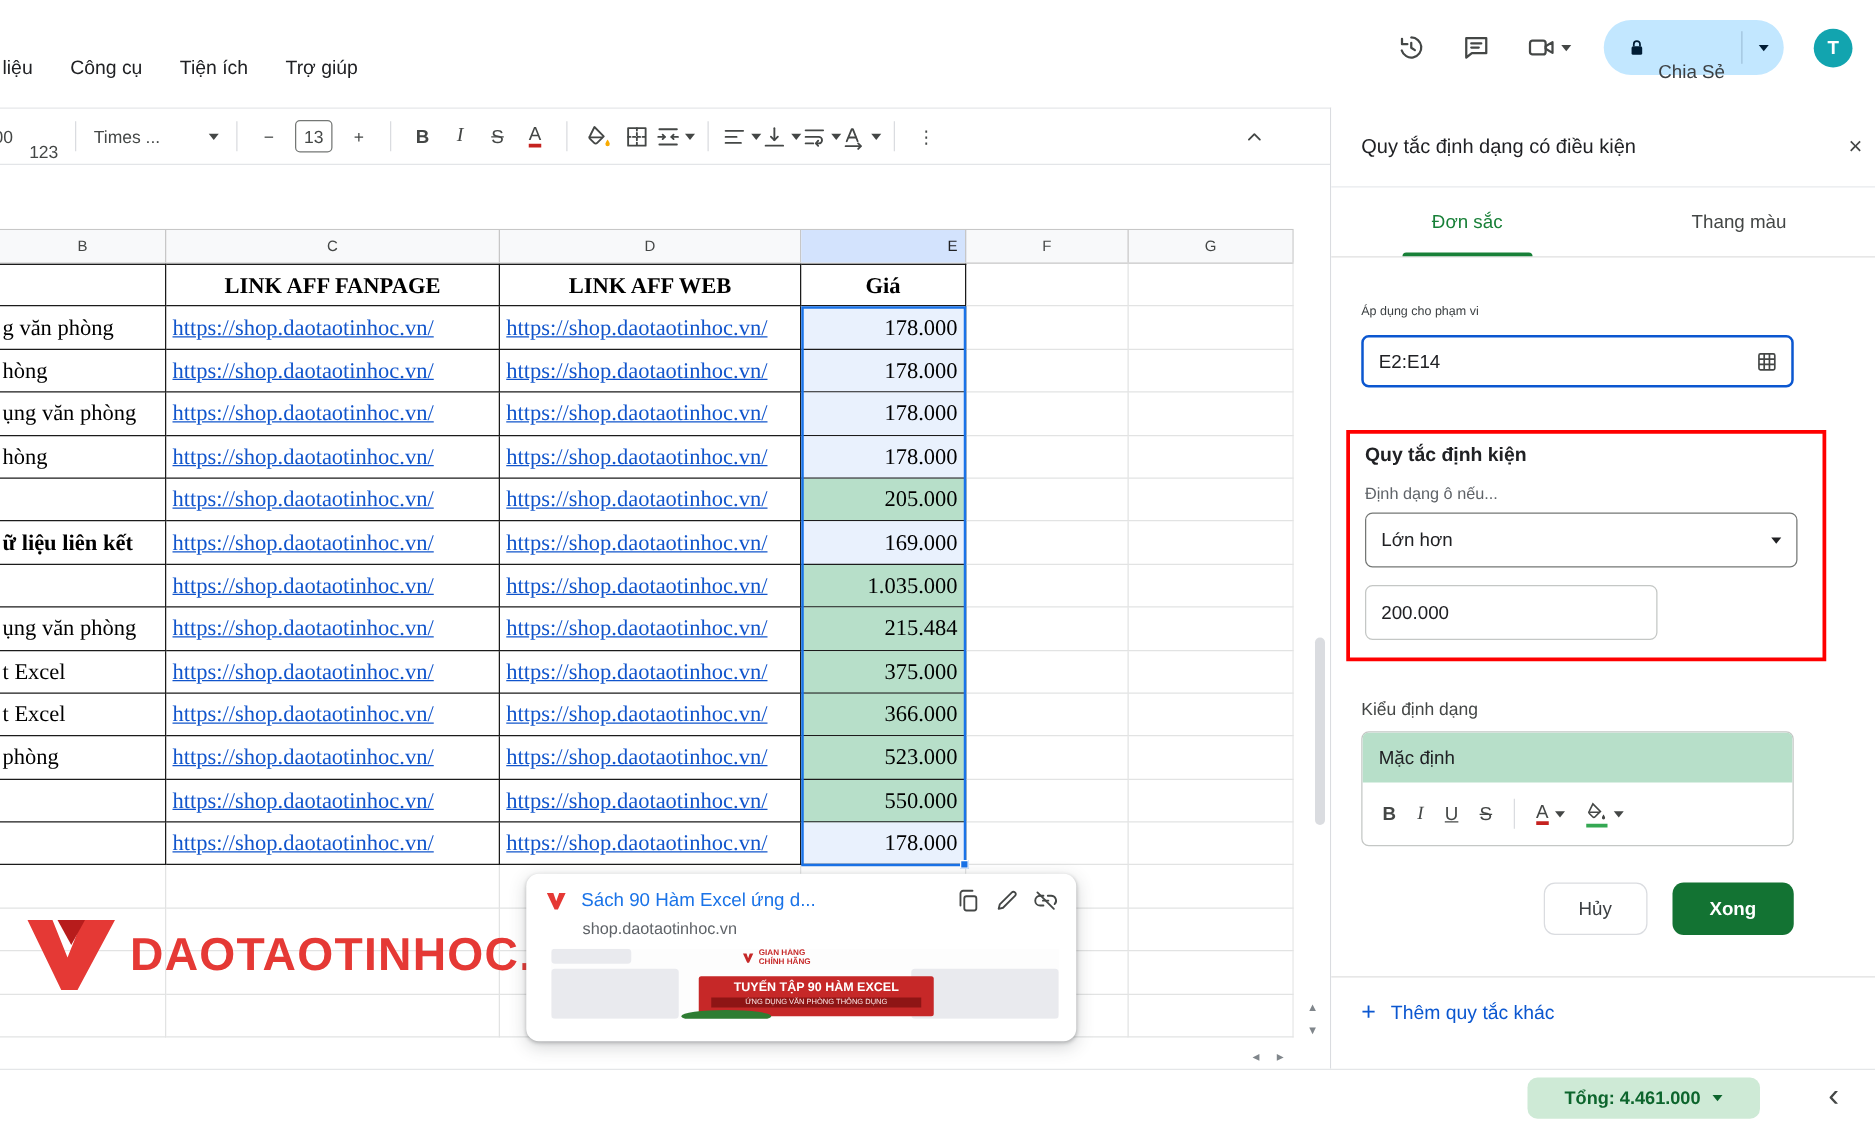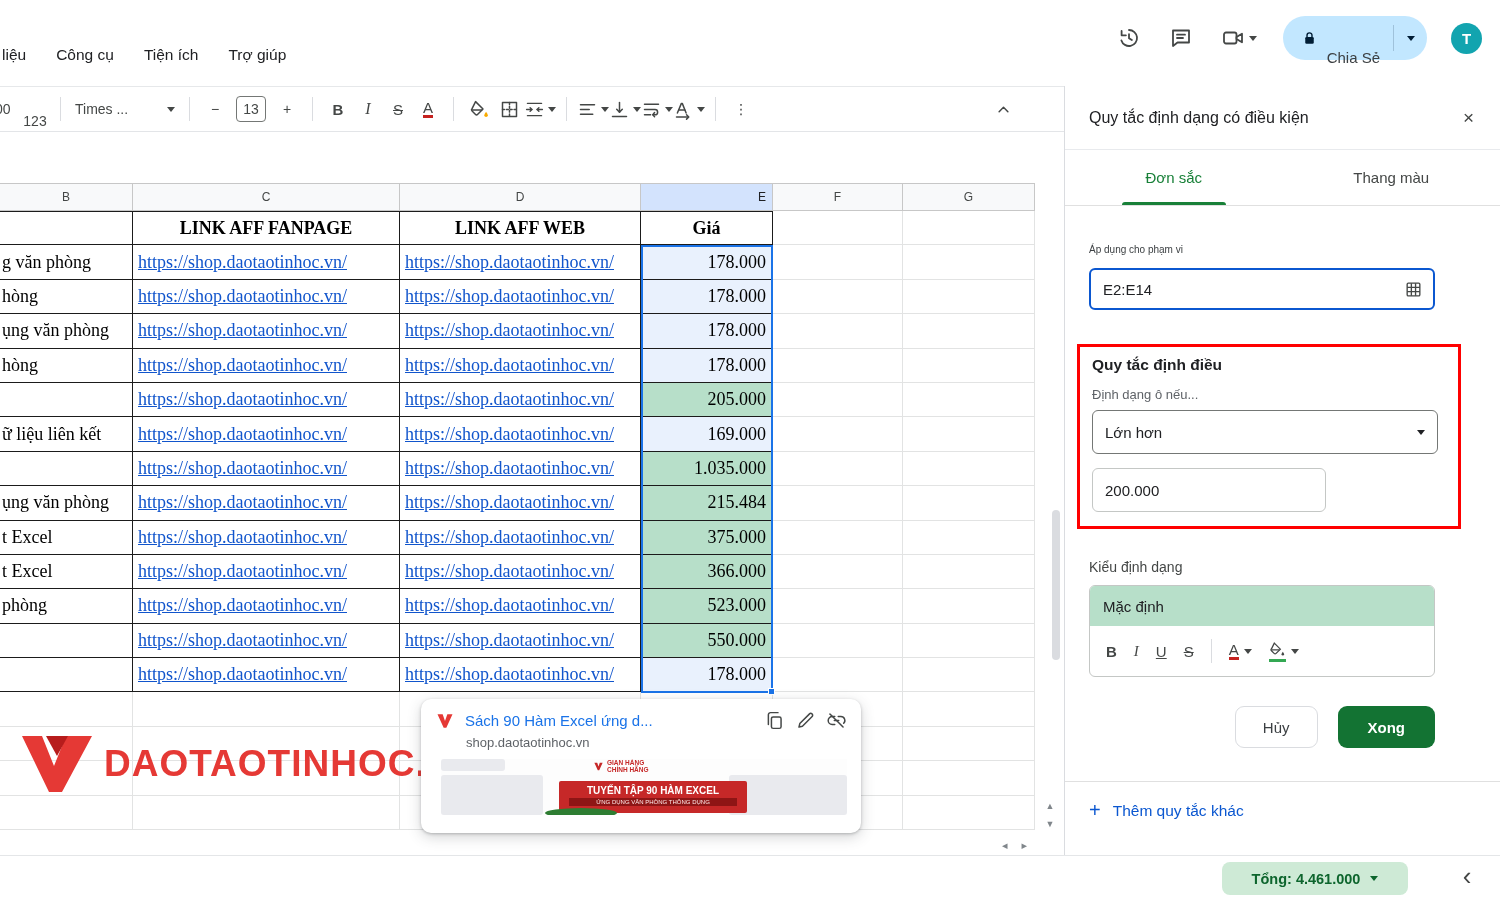--- a/index.html
+++ b/index.html
@@ -49,21 +49,21 @@
   .ch.selcol { background:var(--column-header-selected,#d3e3fd); color:#202124; font-weight:500; }
   .cb{width:133px}.cc{width:267px}.cd{width:241px}.ce{width:132px}.cf{width:130px}.cg{width:132px}
   .r { display:flex; height:34.4px; }
   .cell { overflow:hidden; white-space:nowrap; display:flex; align-items:center;
           border-right:1px solid #e2e3e3; border-bottom:1px solid #e2e3e3;
           font-family:"Liberation Serif", serif; font-size:18px; color:#000; }
   .cell.dark { border-right:1px solid #1b1b1b; border-bottom:1px solid #1b1b1b; }
   .thead .cell.dark { border-top:1px solid #1b1b1b; }
   .cell.th { justify-content:center; font-weight:700; }
   .sname { padding-left:2px; }
-  .sname.bd { font-weight:400; }
+  .sname.bd { font-weight:700; }
   .lnk { color:var(--link-blue,#1155cc); text-decoration:underline; padding-left:5px; }
   .ce { justify-content:flex-end; padding-right:6px; }
   .ce.hl { background:var(--conditional-green,#b7dfc9); }
   .ce.selc { background:#e9f1fd; }
   .sel-overlay { position:absolute; left:641px; top:62px; width:132px; height:448px;
                  border:2px solid var(--selection-blue,#1a73e8); pointer-events:none; }
   .fill-handle { position:absolute; left:768px; top:505px; width:7px; height:7px;
                  background:var(--selection-blue,#1a73e8); border:1px solid #fff; cursor:crosshair; }
 
   
@@ -89,21 +89,21 @@
   .tbadge { position:absolute; left:152px; top:0; display:flex; align-items:center; gap:3px; }
   .tbadge .txt { font-size:6.5px; font-weight:700; color:#c62828; line-height:7px; width:46px; }
   .tbanner { position:absolute; left:118px; top:22px; width:188px; height:32px; background:#c62828; border-radius:2px; text-align:center; }
   .tbanner .l1 { color:#fff; font-size:10px; font-weight:700; margin-top:4px; }
   .tbanner .l2 { color:#ffecec; font-size:6px; background:#8e1515; margin:2px 10px 0; padding:1px 0; }
   .tswoosh { position:absolute; left:104px; top:49px; width:72px; height:10px; background:#2e7d32; border-radius:50%; }
 
   
   .vdiv { position:absolute; left:1064px; top:86px; width:1px; height:769px; background:#dadce0; }
   .sidebar { position:absolute; left:1065px; top:86px; width:435px; height:769px; background:#fff; }
-  .sb-head { height:64px; display:flex; align-items:center; padding:0 16px 0 24px; border-bottom:1px solid #e8eaed; }
+  .sb-head { height:64px; display:flex; align-items:center; padding:0 0 0 24px; border-bottom:1px solid #e8eaed; }
   .sb-title { flex:1; font-size:16px; color:#202124; }
   .sb-close { font-size:19px; color:#444746; background:none; border:none; cursor:pointer; padding:4px 10px; }
   .tabs { display:flex; height:56px; border-bottom:1px solid #e0e0e0; }
   .tab { flex:1; display:flex; align-items:center; justify-content:center; font-size:15px; font-weight:500; color:#444746; position:relative; cursor:pointer; }
   .tab.active { color:var(--tab-active-green,#188038); }
   .tab.active::after { content:""; position:absolute; bottom:0; left:50%; transform:translateX(-50%); width:104px; height:3px; background:var(--tab-active-green,#188038); border-radius:3px 3px 0 0; }
   .sb-body { padding:0 24px; }
   .lbl { margin-top:38px; font-size:10px; color:#3c4043; }
   .range-box { margin-top:13px; display:flex; align-items:center; width:346px; height:42px; border:2px solid #0b57d0; border-radius:6px; padding:0 10px; }
   .range-box input { border:none; outline:none; flex:1; font-size:15px; color:#202124; font-family:inherit; background:transparent; }
@@ -549,21 +549,21 @@
   <div class="sb-body">
     <div class="lbl">Áp dụng cho phạm vi</div>
     <div class="range-box">
       <input value="E2:E14" style="">
       <svg width="19" height="19" viewBox="0 0 24 24" style="stroke:#444746; fill:none; stroke-width:1.7;">
         <rect x="4" y="4" width="16" height="16" rx="1.5"></rect>
           <path d="M4 9.3h16M4 14.6h16M9.3 4v16M14.6 4v16"></path>
       </svg>
     </div>
     <div class="rulebox">
-      <div class="rb-title">Quy tắc định điều</div>
+      <div class="rb-title">Quy tắc định kiện</div>
       <div class="rb-lbl">Định dạng ô nếu...</div>
       <div class="selectbox">
         <span>Lớn hơn</span>
         <span class="caret"></span>
       </div>
       <input class="valinput" value="200.000" style="">
     </div>
     <div class="lbl2">Kiểu định dạng</div>
     <div class="stylebox">
       <div class="style-preview">Mặc định</div>

